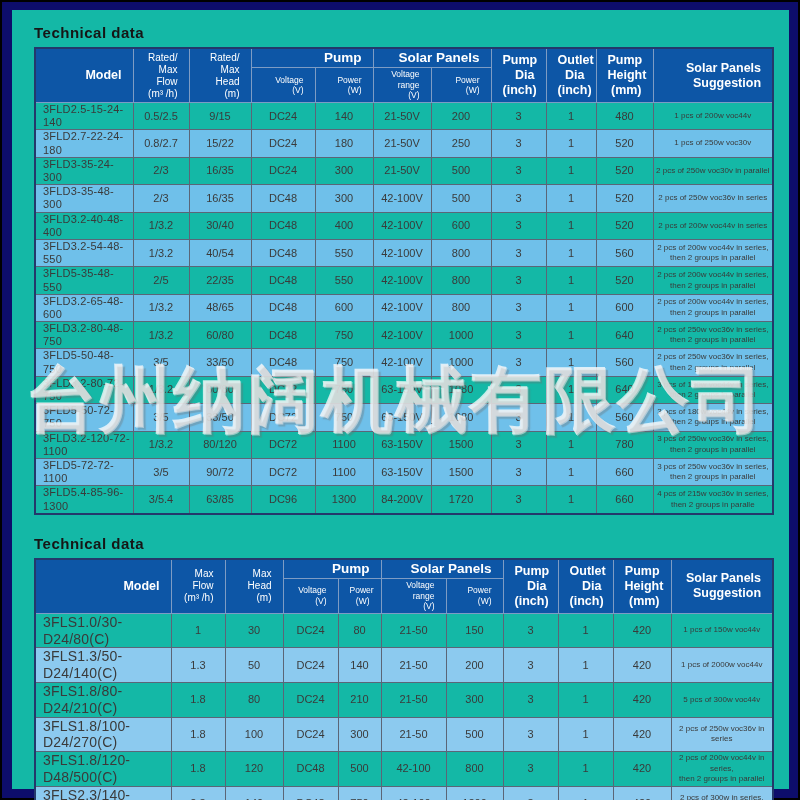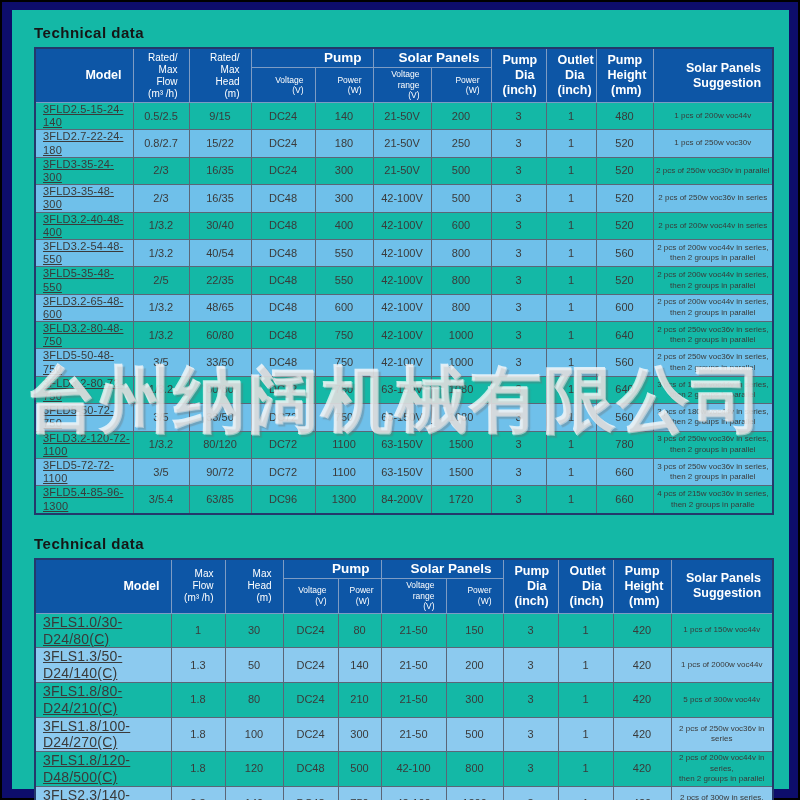--- a/index.html
+++ b/index.html
@@ -39,21 +39,21 @@
   tr.sub th{font-size:8.5px;font-weight:normal;line-height:1.25;}
   td{
     border:1px solid #5b6577;color:#3a3a3a;
     text-align:center;font-size:11px;padding:0 2px;
     white-space:pre-line;line-height:1.2;overflow:hidden;
   }
   .t1 tbody tr{height:23px;}
   .t2 tbody tr{height:32px;}
   .t1 tbody tr:nth-child(even) td{background:var(--row_alt1,#6fc0ea);}
   .t2 tbody tr:nth-child(even) td{background:var(--row_alt2,#8ccaef);}
-  td.model{text-align:left;padding-left:7px;font-size:11px;letter-spacing:0.2px;text-decoration:underline;}
+  td.model{text-align:left;padding-left:7px;font-size:11px;letter-spacing:0.2px;}
   .t2 td.model{font-size:14px;}
   td.sugg{font-size:8px;line-height:1.3;padding:0 2px;}
   .watermark{
     position:absolute;left:26px;top:348px;width:760px;height:110px;
     font-size:72px;line-height:104px;white-space:nowrap;overflow:hidden;
     color:rgba(236,236,236,0.55);
     text-shadow:2px 2px 1px rgba(110,110,110,0.35), -1px -1px 0 rgba(255,255,255,0.75);
     z-index:20;pointer-events:none;letter-spacing:2px;font-weight:bold;
   }
 </style>

